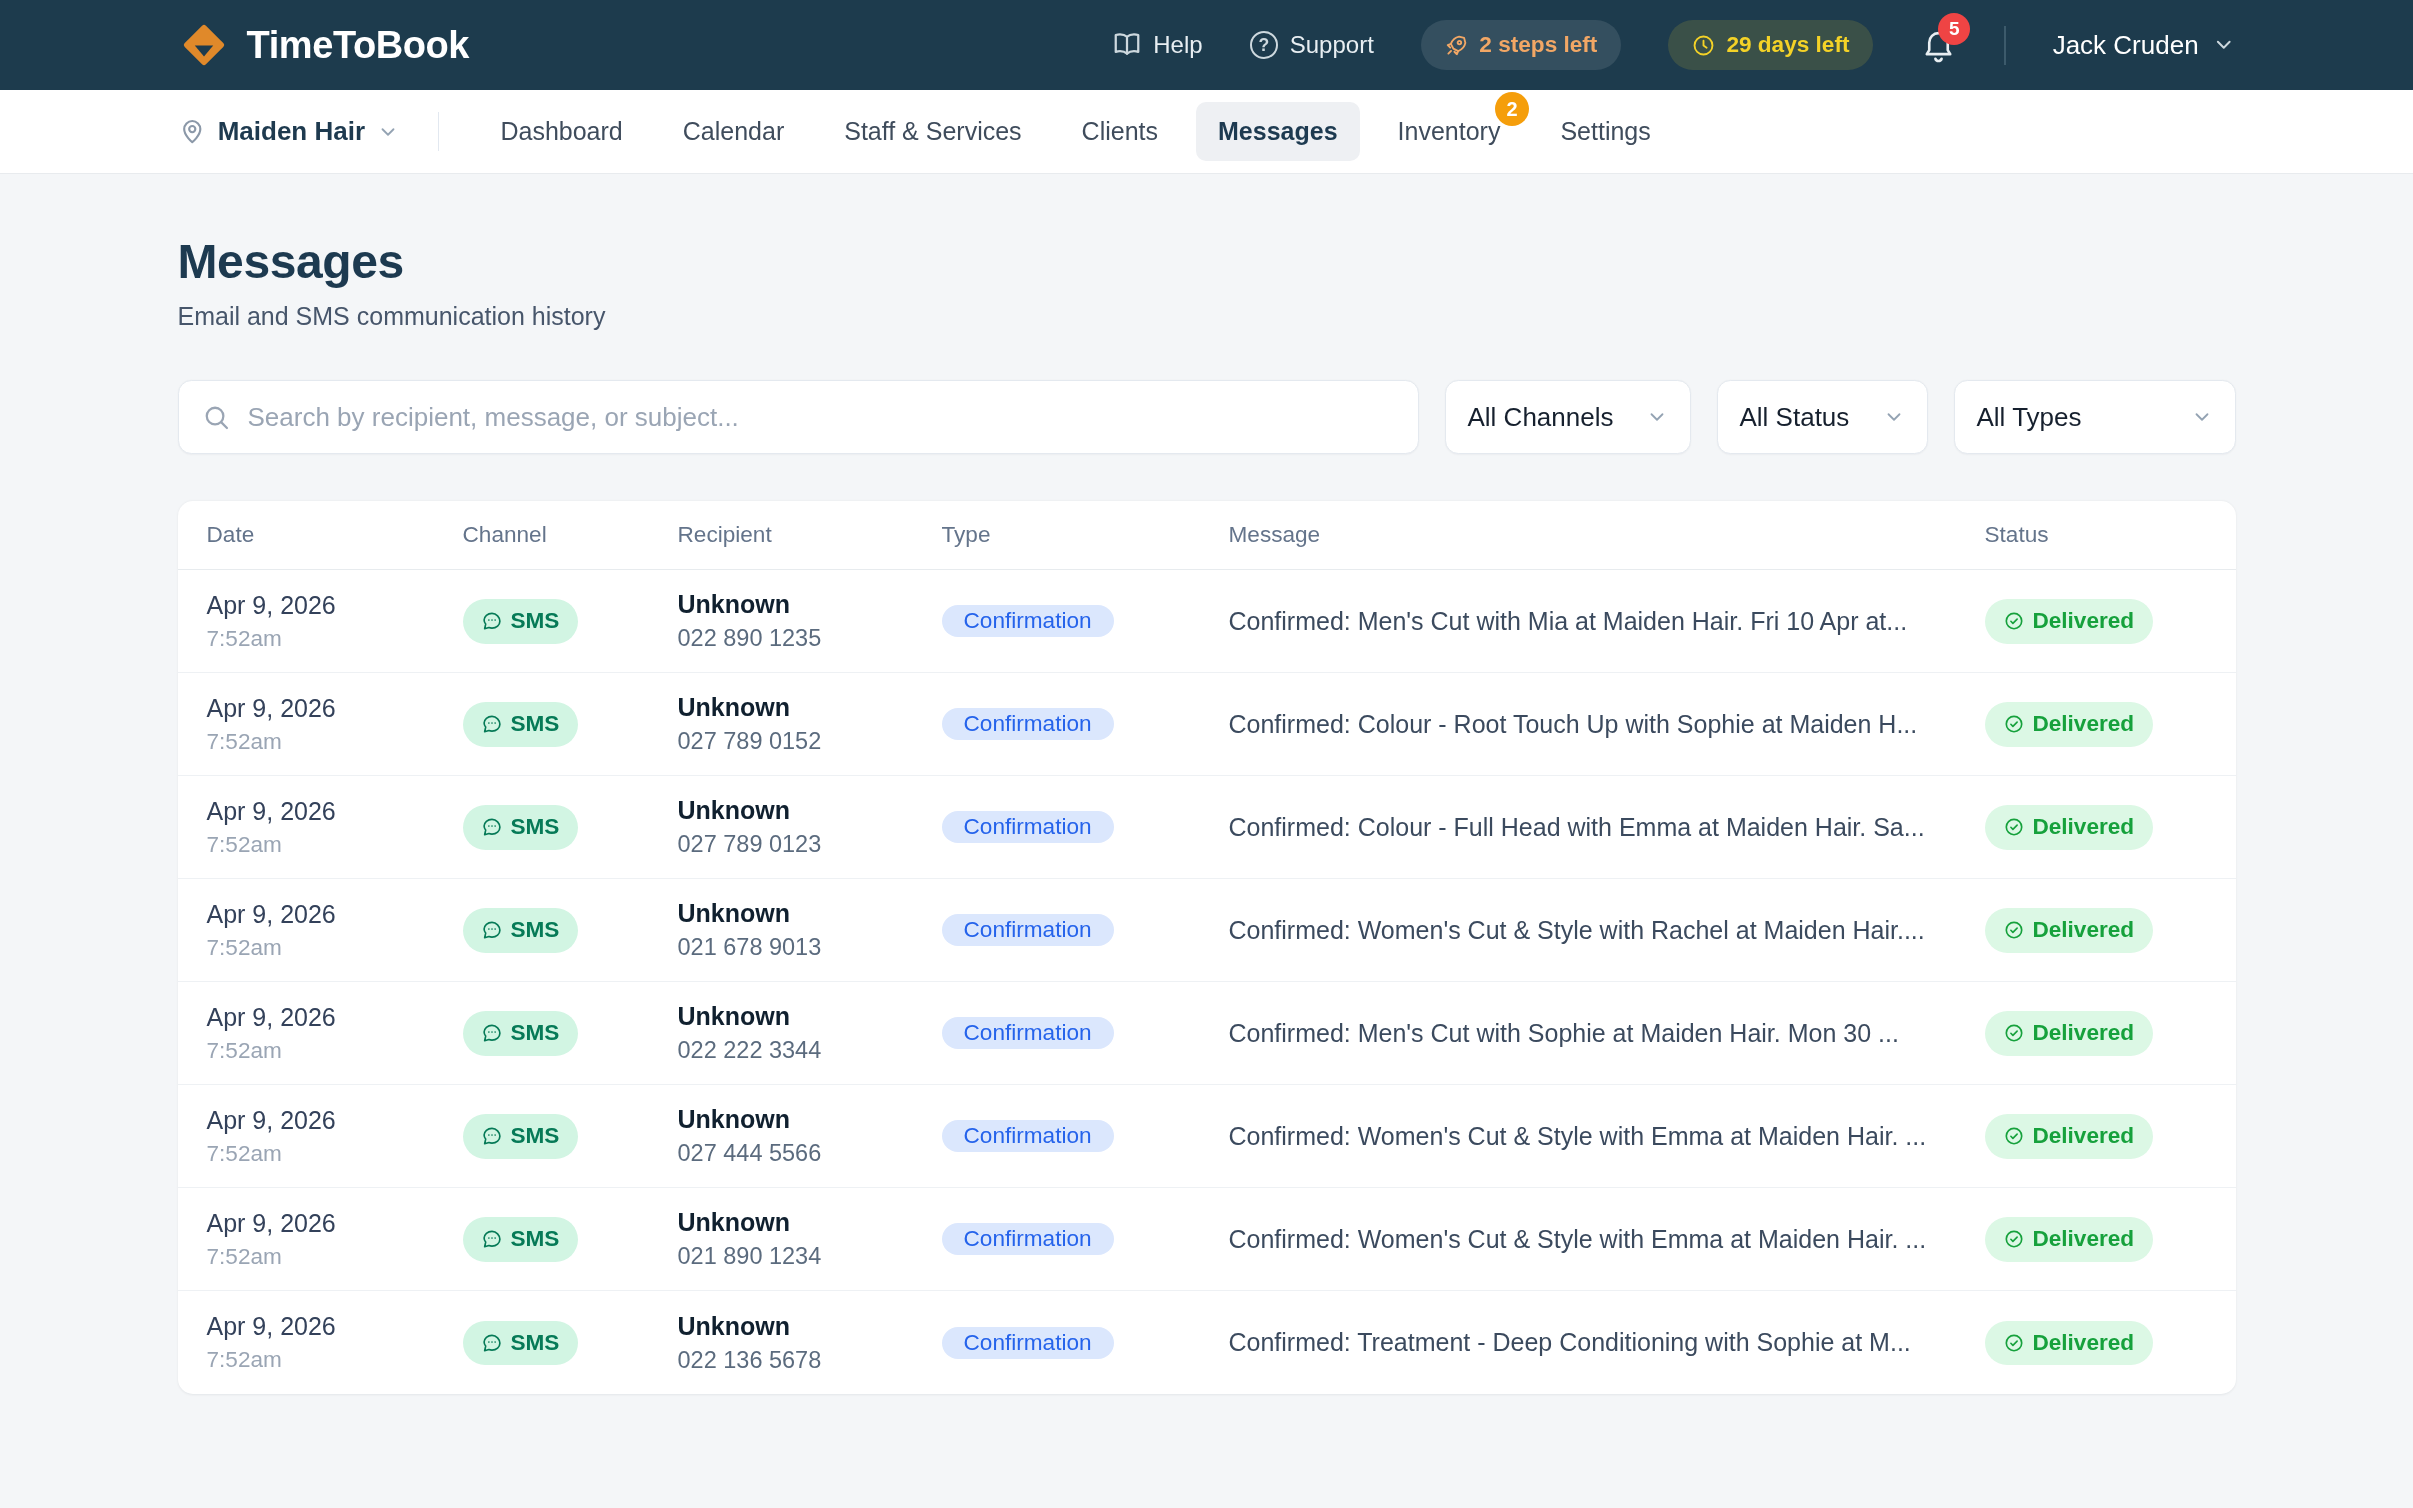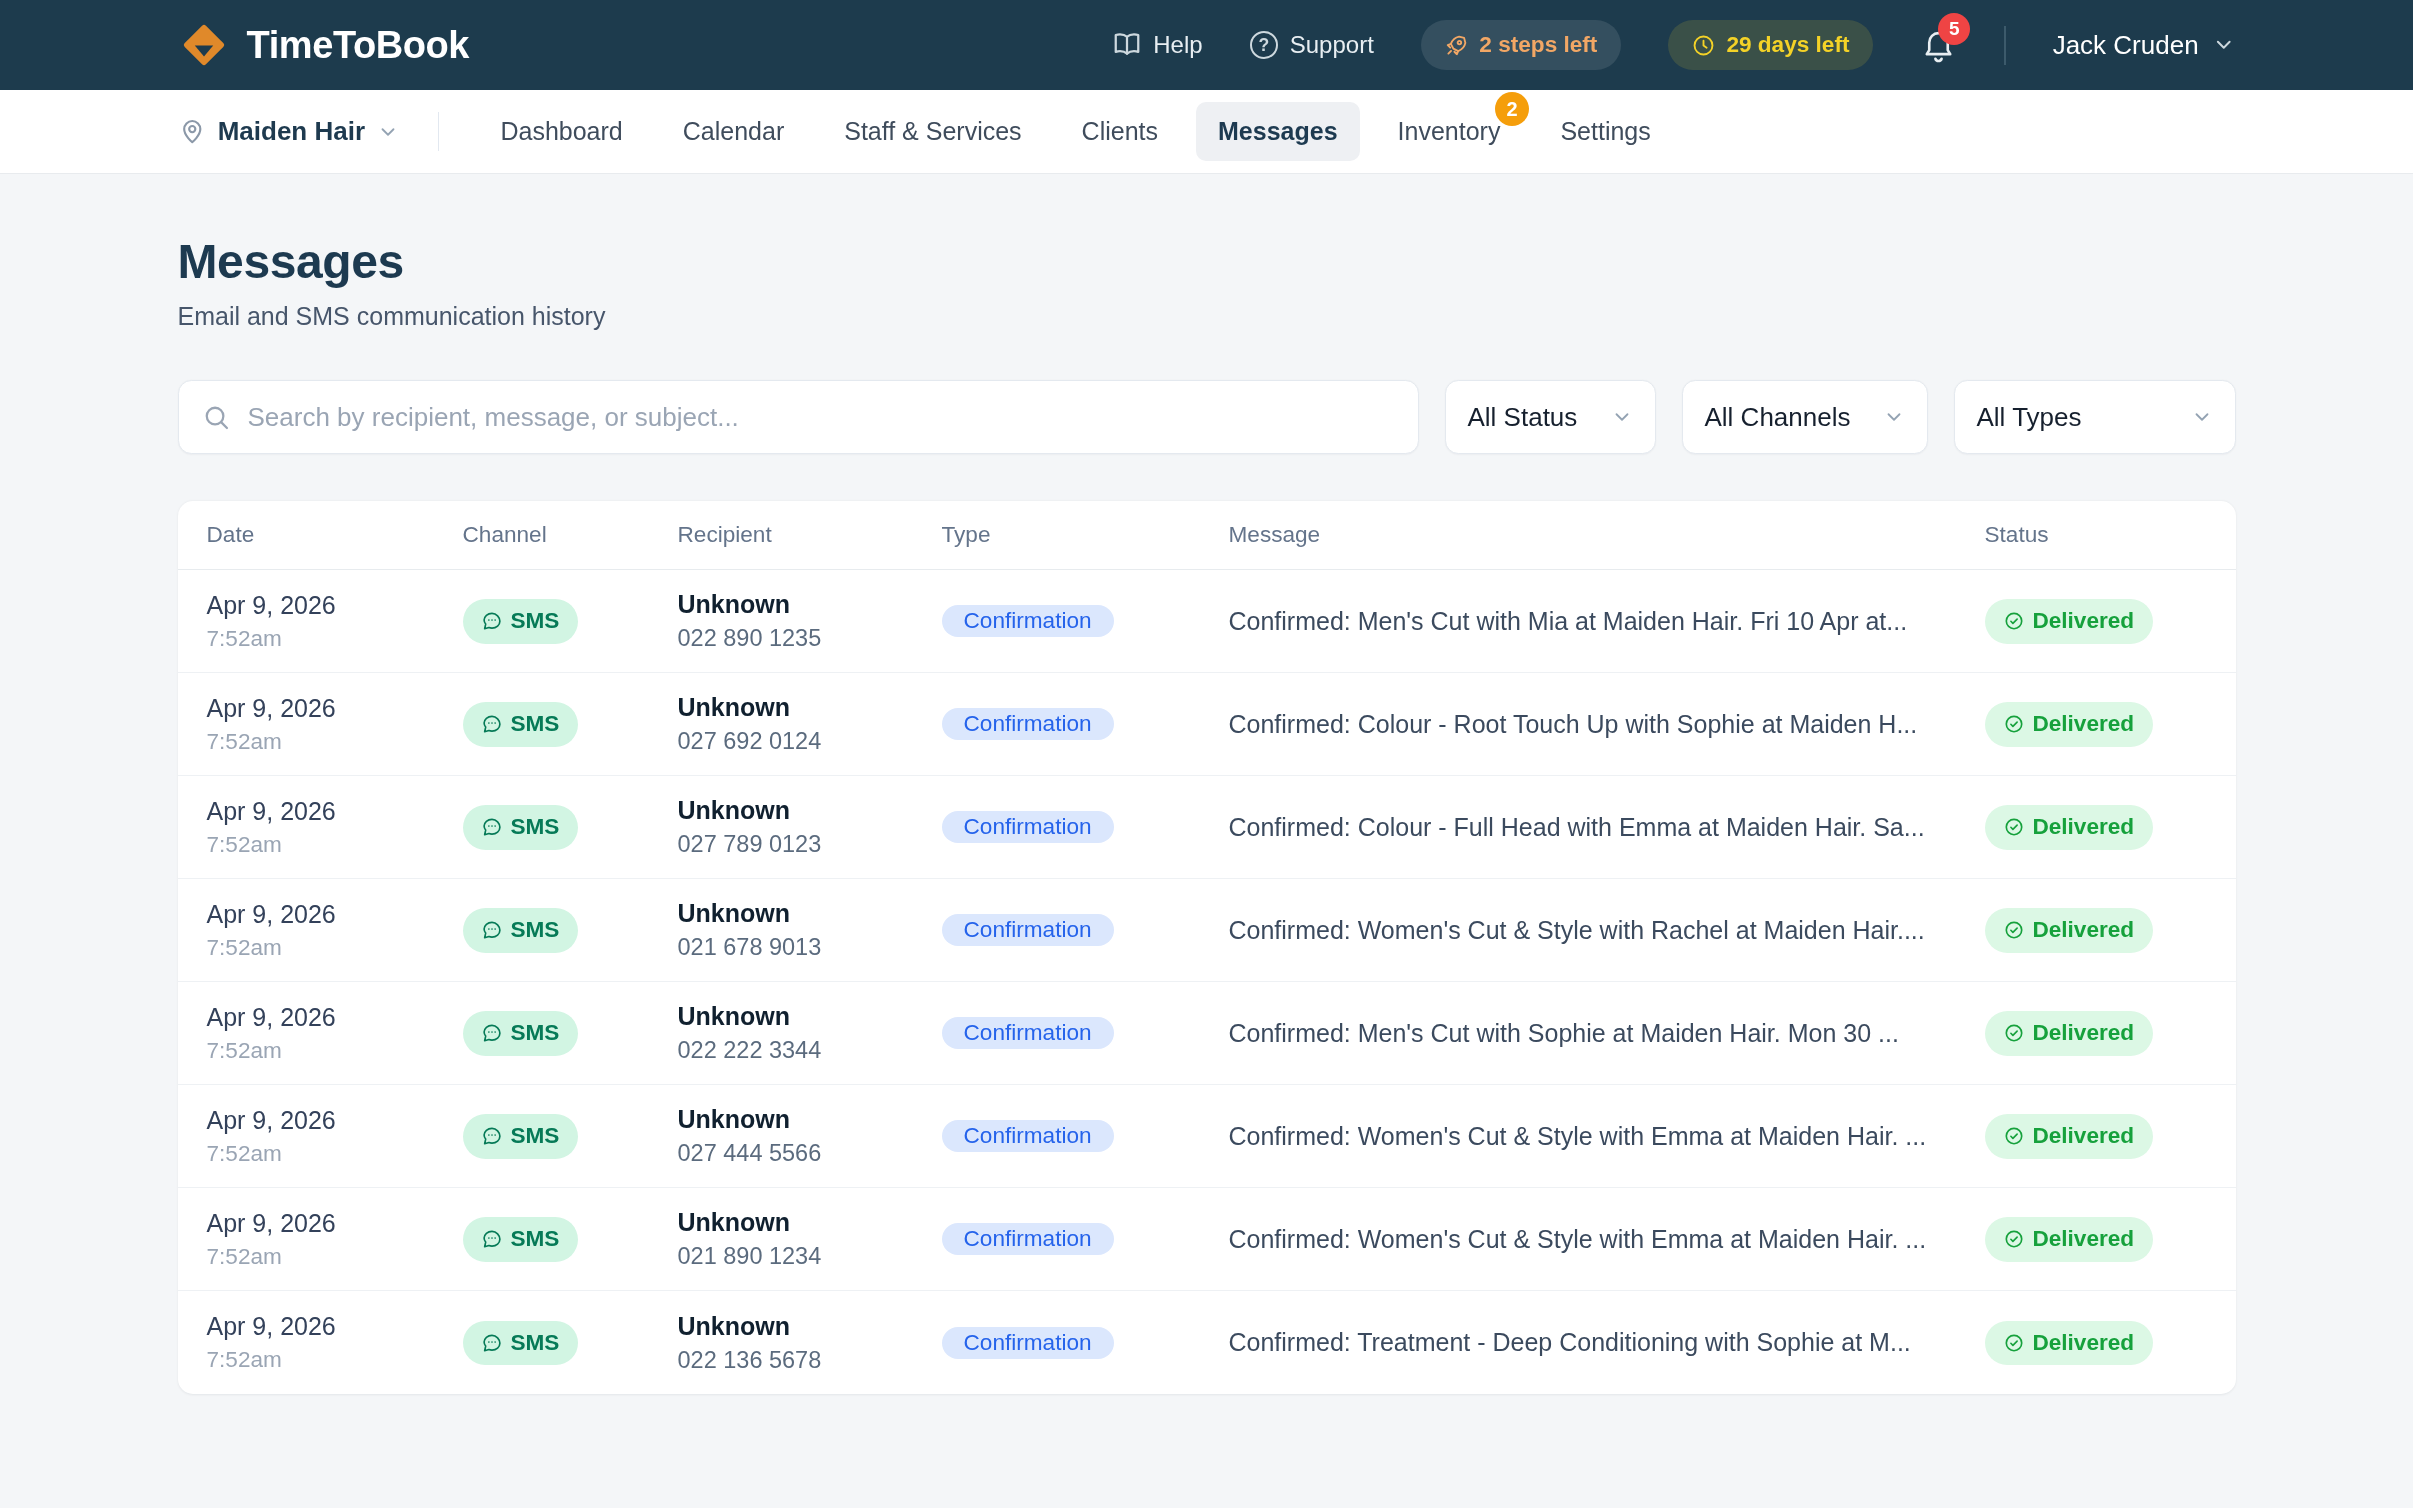--- a/index.html
+++ b/index.html
@@ -187,28 +187,28 @@
 
   <div class="filter-row">
     <div class="search-box">
       <svg class="icon" width="28.5" height="28.5" viewBox="0 0 24 24" fill="none" stroke="#9aa5b4" stroke-width="1.9" stroke-linecap="round">
         <circle cx="11" cy="11" r="7"></circle>
         <path d="M16.3 16.3L21 21"></path>
       </svg>
       <input type="text" placeholder="Search by recipient, message, or subject..." style="">
     </div>
 
+    <div class="dropdown dd-channels">
+      <span>All Channels</span>
+      <svg class="icon" width="22" height="22" viewBox="0 0 24 24" fill="none" stroke="#94a3b3" stroke-width="2" stroke-linecap="round" stroke-linejoin="round">
+          <path d="M6 9l6 6 6-6"></path>
+        </svg>
+    </div>
     <div class="dropdown dd-status">
       <span>All Status</span>
-      <svg class="icon" width="22" height="22" viewBox="0 0 24 24" fill="none" stroke="#94a3b3" stroke-width="2" stroke-linecap="round" stroke-linejoin="round">
-          <path d="M6 9l6 6 6-6"></path>
-        </svg>
-    </div>
-    <div class="dropdown dd-channels">
-      <span>All Channels</span>
       <svg class="icon" width="22" height="22" viewBox="0 0 24 24" fill="none" stroke="#94a3b3" stroke-width="2" stroke-linecap="round" stroke-linejoin="round">
           <path d="M6 9l6 6 6-6"></path>
         </svg>
     </div>
     <div class="dropdown dd-types">
       <span>All Types</span>
       <svg class="icon" width="22" height="22" viewBox="0 0 24 24" fill="none" stroke="#94a3b3" stroke-width="2" stroke-linecap="round" stroke-linejoin="round">
           <path d="M6 9l6 6 6-6"></path>
         </svg>
     </div>
@@ -270,21 +270,21 @@
               <path d="M12 3.6c-4.8 0-8.6 3.3-8.6 7.4 0 1.7.6 3.2 1.7 4.4L4 20.4l4.6-1.3c1 .4 2.2.6 3.4.6 4.8 0 8.6-3.3 8.6-7.4S16.8 3.6 12 3.6z"></path>
               <circle cx="8.6" cy="11" r="0.9" fill="currentColor" stroke="none"></circle>
               <circle cx="12" cy="11" r="0.9" fill="currentColor" stroke="none"></circle>
               <circle cx="15.4" cy="11" r="0.9" fill="currentColor" stroke="none"></circle>
             </svg>
           <span>SMS</span>
         </span>
       </div>
       <div>
         <div class="recip-name">Unknown</div>
-        <div class="recip-phone">027 692 0124</div>
+        <div class="recip-phone">027 789 0152</div>
       </div>
       <div>
         <span class="badge badge-type">Confirmation</span>
       </div>
       <div class="msg-text">Confirmed: Colour - Root Touch Up with Sophie at Maiden H...</div>
       <div>
         <span class="badge badge-status">
           <svg class="icon" width="22" height="22" viewBox="0 0 24 24" fill="none" stroke="currentColor" stroke-width="1.8" stroke-linecap="round" stroke-linejoin="round">
               <circle cx="12" cy="12" r="8.4"></circle>
               <path d="M8.6 12.3l2.2 2.2 4.6-4.6"></path>

